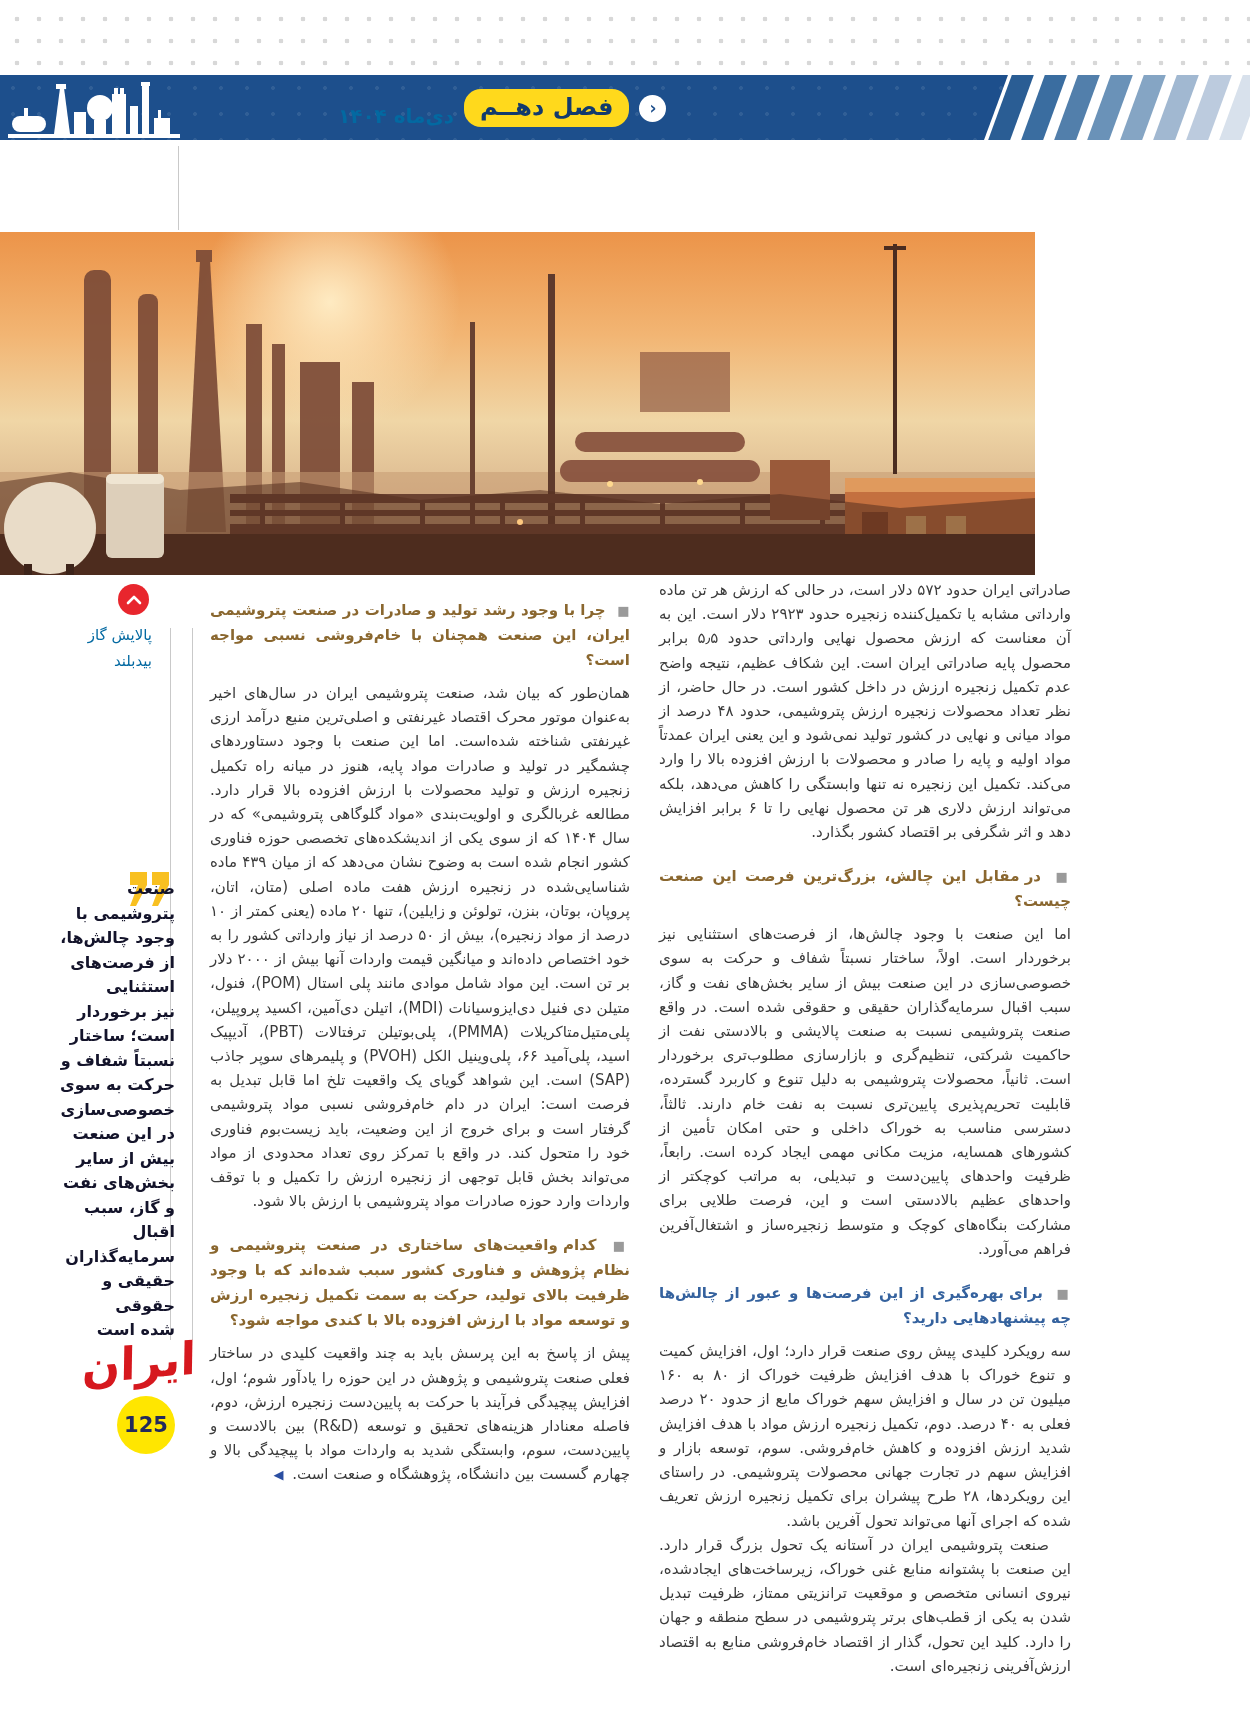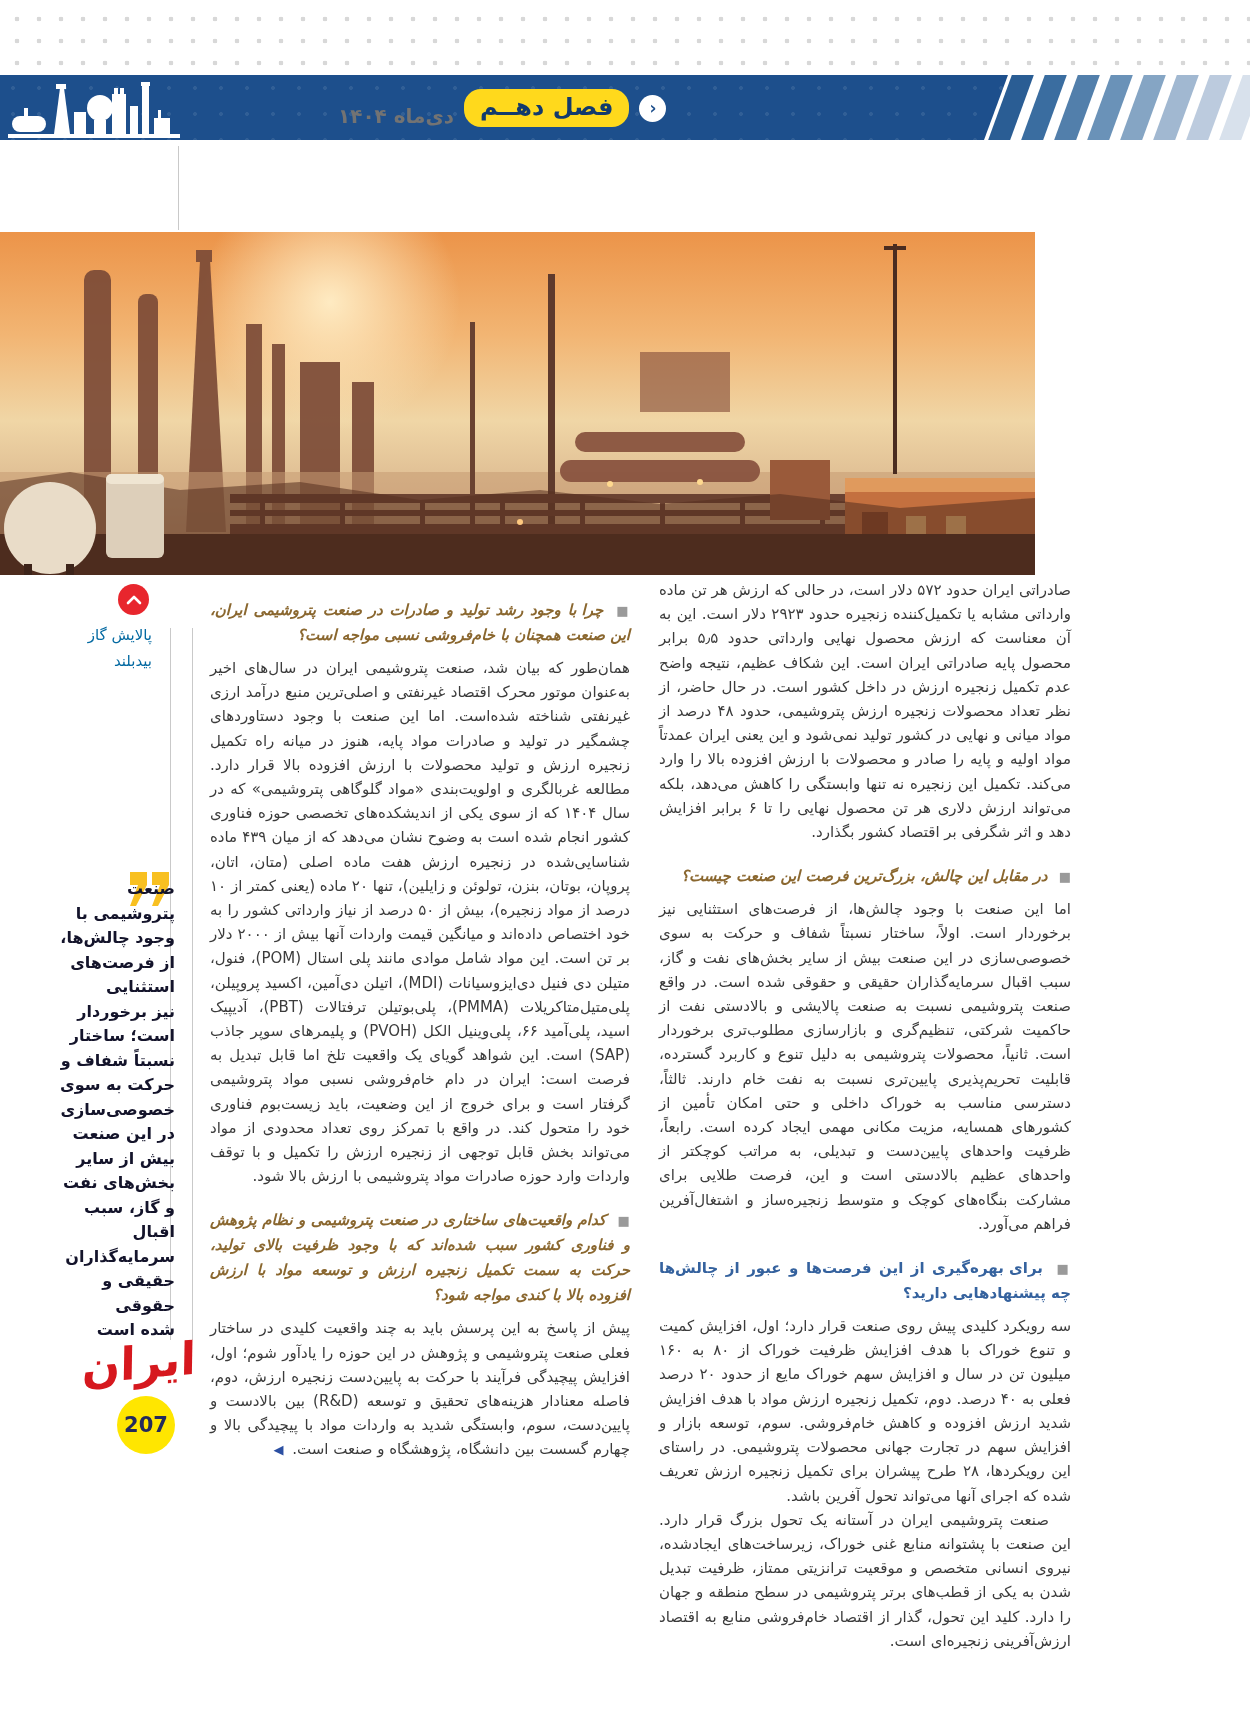--- a/index.html
+++ b/index.html
@@ -11,21 +11,21 @@
     background-image:radial-gradient(circle,#d8d8d8 2.1px,transparent 2.6px);
     background-size:22px 22px;background-position:6px 8px;}
 
   
   .header-bar{position:absolute;left:0;top:75px;width:1010px;height:65px;background:#1d4f8c;
     clip-path:polygon(0 0,1008px 0,984px 100%,0 100%);
     background-image:radial-gradient(circle,rgba(255,255,255,.09) 1.8px,transparent 2.2px);
     background-size:26px 26px;}
   .stripe{position:absolute;top:75px;height:65px;width:22px;transform:skewX(-20deg);}
   .hdr-group{position:absolute;left:338px;top:88px;height:40px;display:flex;align-items:center;gap:10px;direction:rtl;}
-  .hdr-date{color:#737373;font-weight:bold;font-size:20px;white-space:nowrap;margin-top:16px;}
+  .hdr-date{color:#0369a1;font-weight:bold;font-size:20px;white-space:nowrap;margin-top:16px;}
   .hdr-badge{background:#ffd91c;color:#123a6d;font-weight:bold;font-size:24px;
     padding:4px 16px 6px 16px;border-radius:17px;white-space:nowrap;}
   .hdr-chev{width:27px;height:27px;background:#ffffff;border-radius:50%;color:#1d4f8c;
     font-weight:bold;font-size:17px;display:flex;align-items:center;justify-content:center;cursor:pointer;}
   .plant-icon{position:absolute;left:8px;top:78px;}
 
   
   .vrule{position:absolute;width:1px;background:#c9c9c9;}
 
   
@@ -46,21 +46,21 @@
     font-size:21px;font-weight:bold;color:#232a5c;}
 
   
   .col{position:absolute;top:578px;direction:rtl;text-align:justify;color:#3b3b3b;
     font-size:15px;line-height:24.2px;}
   .col-right{left:659px;width:412px;}
   .col-left{left:210px;width:420px;}
   .para{margin:0;}
   .para-indent{text-indent:22px;}
   .question{font-weight:bold;margin:20px 0 8px 0;line-height:25px;}
-  .q-gold{color:#8a672f;font-style:italic;}
+  .q-gold{color:#8a672f;}
   .q-blue{color:#35629e;}
   .q-bullet{color:#9a9a9a;font-size:13px;margin-left:6px;}
   .end-mark{color:#2b4fa2;font-size:13px;margin-right:4px;}
 </style>
 </head>
 <body>
 
 <div id="page">
 
   <div class="dot-band"></div>
@@ -213,21 +213,21 @@
 در این صنعت
 بیش از سایر
 بخش‌های نفت
 و گاز، سبب اقبال
 سرمایه‌گذاران
 حقیقی و حقوقی
 شده است</div>
 
   <div class="iran-logo">ایران</div>
   <div class="page-circle">
-    <span>207</span>
+    <span>125</span>
   </div>
 
   <div class="col col-right">
     <p class="para">
       <span>صادراتی ایران حدود ۵۷۲ دلار است، در حالی که ارزش هر تن ماده وارداتی مشابه یا تکمیل‌کننده زنجیره حدود ۲۹۲۳ دلار است. این به آن معناست که ارزش محصول نهایی وارداتی حدود ۵٫۵ برابر محصول پایه صادراتی ایران است. این شکاف عظیم، نتیجه واضح عدم تکمیل زنجیره ارزش در داخل کشور است. در حال حاضر، از نظر تعداد محصولات زنجیره ارزش پتروشیمی، حدود ۴۸ درصد از مواد میانی و نهایی در کشور تولید نمی‌شود و این یعنی ایران عمدتاً مواد اولیه و پایه را صادر و محصولات با ارزش افزوده بالا را وارد می‌کند. تکمیل این زنجیره نه تنها وابستگی را کاهش می‌دهد، بلکه می‌تواند ارزش دلاری هر تن محصول نهایی را تا ۶ برابر افزایش دهد و اثر شگرفی بر اقتصاد کشور بگذارد.</span>
     </p>
     <p class="question q-gold">
       <span class="q-bullet">■</span>
       <span>در مقابل این چالش، بزرگ‌ترین فرصت این صنعت چیست؟</span>
     </p>

